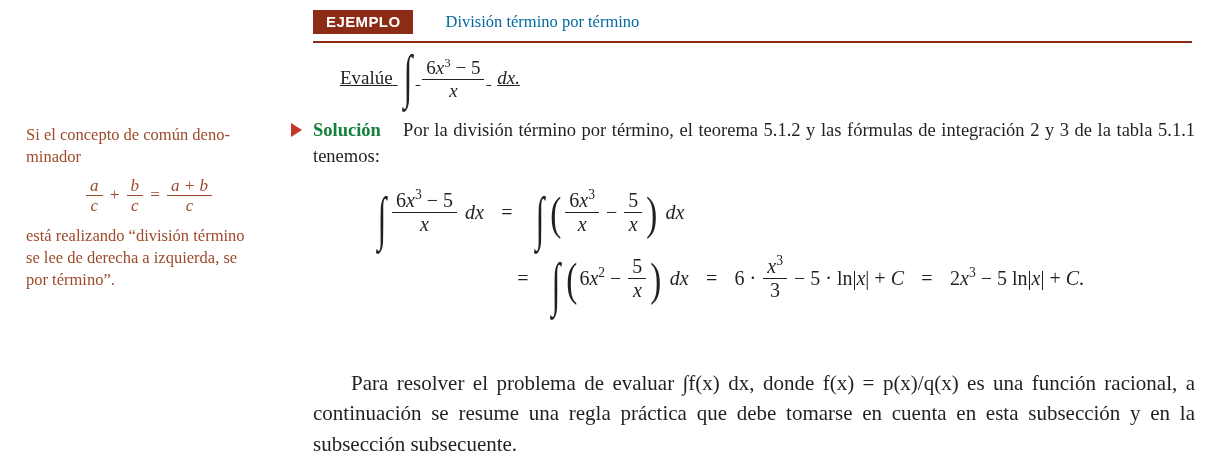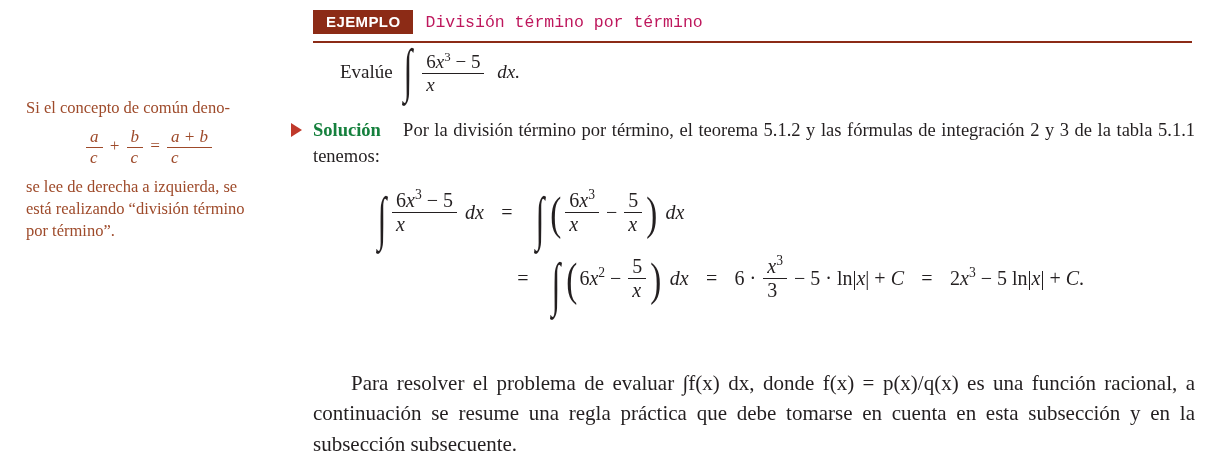--- a/index.html
+++ b/index.html
@@ -13,41 +13,41 @@
     position: relative;
     font-family: "Liberation Serif", serif;
     color: #231f20;
     overflow: hidden;
   }
 
   
   .margin-note {
     position: absolute;
     left: 26px;
-    top: 97px;
+    top: 124px;
     width: 246px;
     color: #9e4a2a;
     font-family: "Liberation Serif", serif;
     font-size: 16.5px;
     line-height: 1.32;
   }
   .margin-note .note-line { display: block; }
   .margin-note .note-formula {
     display: block;
     text-align: center;
     margin: 9px 0 10px 0;
     font-style: italic;
     font-size: 17px;
   }
 
   
   .frac {
     display: inline-block;
     vertical-align: middle;
-    text-align: left;
+    text-align: center;
     line-height: 1.05;
     margin: 0 2px;
   }
   .frac .num {
     display: block;
     padding: 0 4px 1px 4px;
     border-bottom: 1px solid currentColor;
   }
   .frac .den {
     display: block;
@@ -68,42 +68,43 @@
     color: #ffffff;
     font-family: "Liberation Sans", sans-serif;
     font-weight: bold;
     font-size: 15px;
     letter-spacing: 0.4px;
     padding: 3px 13px 4px 13px;
     vertical-align: middle;
   }
   .example-title {
     display: inline-block;
-    margin-left: 8px;
-    font-family: Liberation Mono, monospace;
+    margin-left: 28px;
+    font-family: Liberation Serif, serif;
     font-size: 16.5px;
-    color: #be185d;
+    color: #0369a1;
     vertical-align: middle;
   }
   .example-rule {
     position: absolute;
     left: 313px;
     top: 41px;
     width: 879px;
     height: 1.5px;
     background: #8c2b16;
   }
 
   
   .evaluate-line {
     position: absolute;
     left: 340px;
-    top: 52px;
+    top: 58px;
     font-size: 19px;
     white-space: nowrap;
+    text-decoration: underline;
   }
 
   .int-sign {
     font-family: "Liberation Serif", serif;
     font-size: 44px;
     line-height: 0;
     position: relative;
     top: 7px;
     display: inline-block;
     transform: scale(0.72, 1.35);
@@ -181,40 +182,41 @@
     line-height: 1.45;
     text-align: justify;
   }
   .closing .indent { display: inline-block; width: 38px; }
 </style>
 </head>
 <body>
 
 <div class="margin-note">
   <span class="note-line">Si el concepto de común deno-</span>
+  <span class="note-line">minador</span>
 
   <span class="note-formula">
     <span class="frac">
       <span class="num">a</span>
       <span class="den">c</span>
     </span>
     <span>+</span>
     <span class="frac">
       <span class="num">b</span>
       <span class="den">c</span>
     </span>
     <span>=</span>
     <span class="frac">
       <span class="num">a + b</span>
       <span class="den">c</span>
     </span>
   </span>
 
+  <span class="note-line">está realizando “división término</span>
   <span class="note-line">se lee de derecha a izquierda, se</span>
-  <span class="note-line">está realizando “división término</span>
   <span class="note-line">por término”.</span>
 </div>
 
 <div class="example-header">
   <span class="example-tag">EJEMPLO</span>
   <span class="example-title">División término por término</span>
 </div>
 <div class="example-rule"></div>
 
 <div class="evaluate-line">

